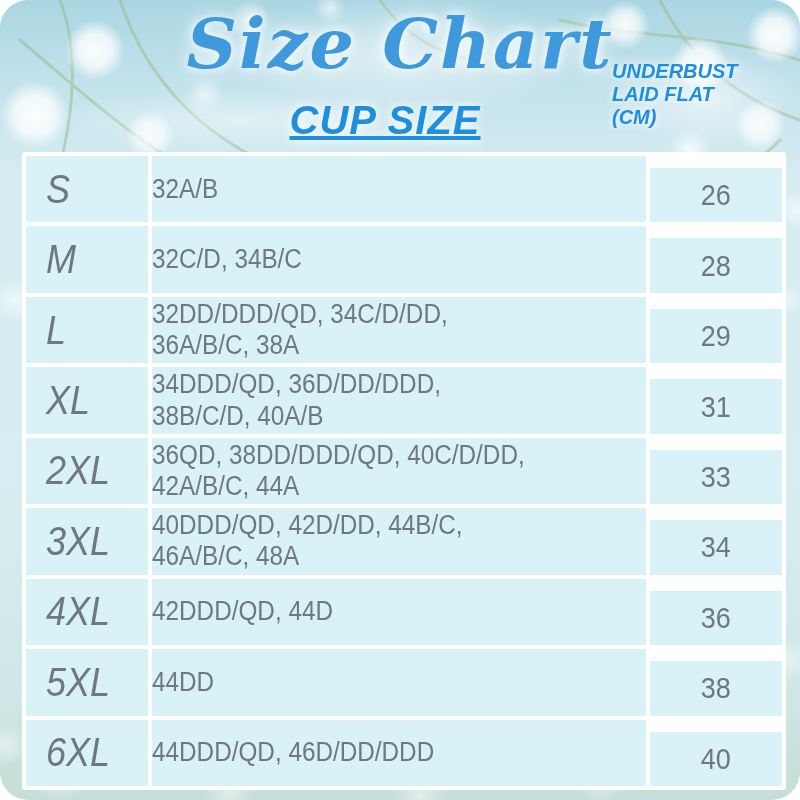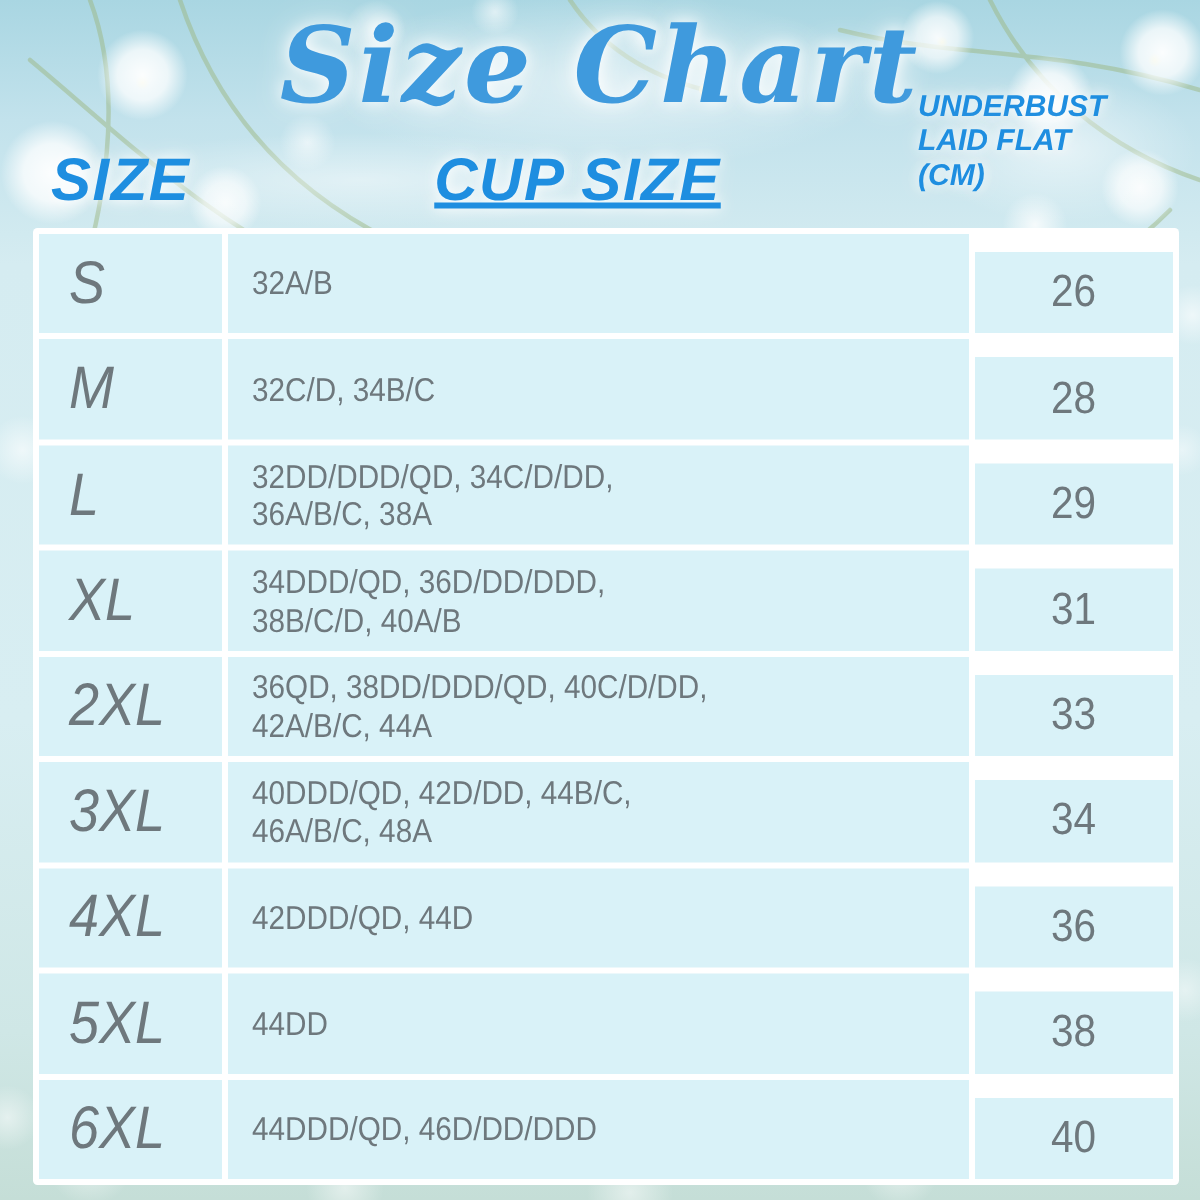--- a/index.html
+++ b/index.html
@@ -2,20 +2,21 @@
 <html style="--title-blue: #3f9add; --header-blue: #1e8ee0; --cell-bg: #d9f2f8; --cell-text: #6e787d; --table-frame: #ffffff; --sky-top: #a9d6e2; --sky-mid: #d8eef2; --sky-bottom: #c5ded7;"><head>
 <meta charset="utf-8">
 <style>
   html, body { margin: 0; padding: 0; }
   .stage {
     position: relative;
     width: 800px;
     height: 800px;
     overflow: hidden;
     font-family: "Liberation Sans", sans-serif;
+    border-radius: 28px;
   }
   .backdrop {
     position: absolute; inset: 0;
     background: linear-gradient(180deg,
       var(--sky-top, #a9d6e2) 0%,
       #c2e2ec 10%,
       #d5ecf1 22%,
       var(--sky-mid, #d8eef2) 60%,
       #cfe7e6 86%,
       var(--sky-bottom, #c5ded7) 100%);
@@ -97,21 +98,21 @@
     color: var(--cell-text, #6e787d);
     overflow: hidden;
   }
   .cell span {
     display: inline-block;
     transform: scaleX(.9);
     transform-origin: left center;
     white-space: pre-line;
   }
   .cell.size { padding-left: 20px; font-size: 40px; font-style: italic; }
-  .cell.cup  { padding-left: 16px; font-size: 22px; line-height: 1.16; }
+  .cell.cup  { font-size: 27px; line-height: 1.16; }
   .cell.num  { justify-content: center; font-size: 30px; margin-top: 12px; }
   .cell.num span { transform-origin: center center; }
 </style>
 </head>
 <body>
 
 <div class="stage">
   <div class="backdrop"></div>
 
   <svg class="stems" width="800" height="800" viewBox="0 0 800 800">
@@ -130,21 +131,20 @@
       <circle cx="30" cy="260" r="5"></circle>
       <circle cx="650" cy="210" r="5"></circle>
       <circle cx="470" cy="60" r="4"></circle>
     </g>
   </svg>
 
   <div class="flowers"></div>
 
   <h1 class="title">Size Chart</h1>
 
-  <div class="col-header size-h">SIZE</div>
   <div class="col-header cup-h">CUP SIZE</div>
   <div class="col-header underbust-h">UNDERBUST
 LAID FLAT
 (CM)</div>
 
   <div class="size-table">
 
     <div class="row">
       <div class="cell size">
           <span>S</span>

